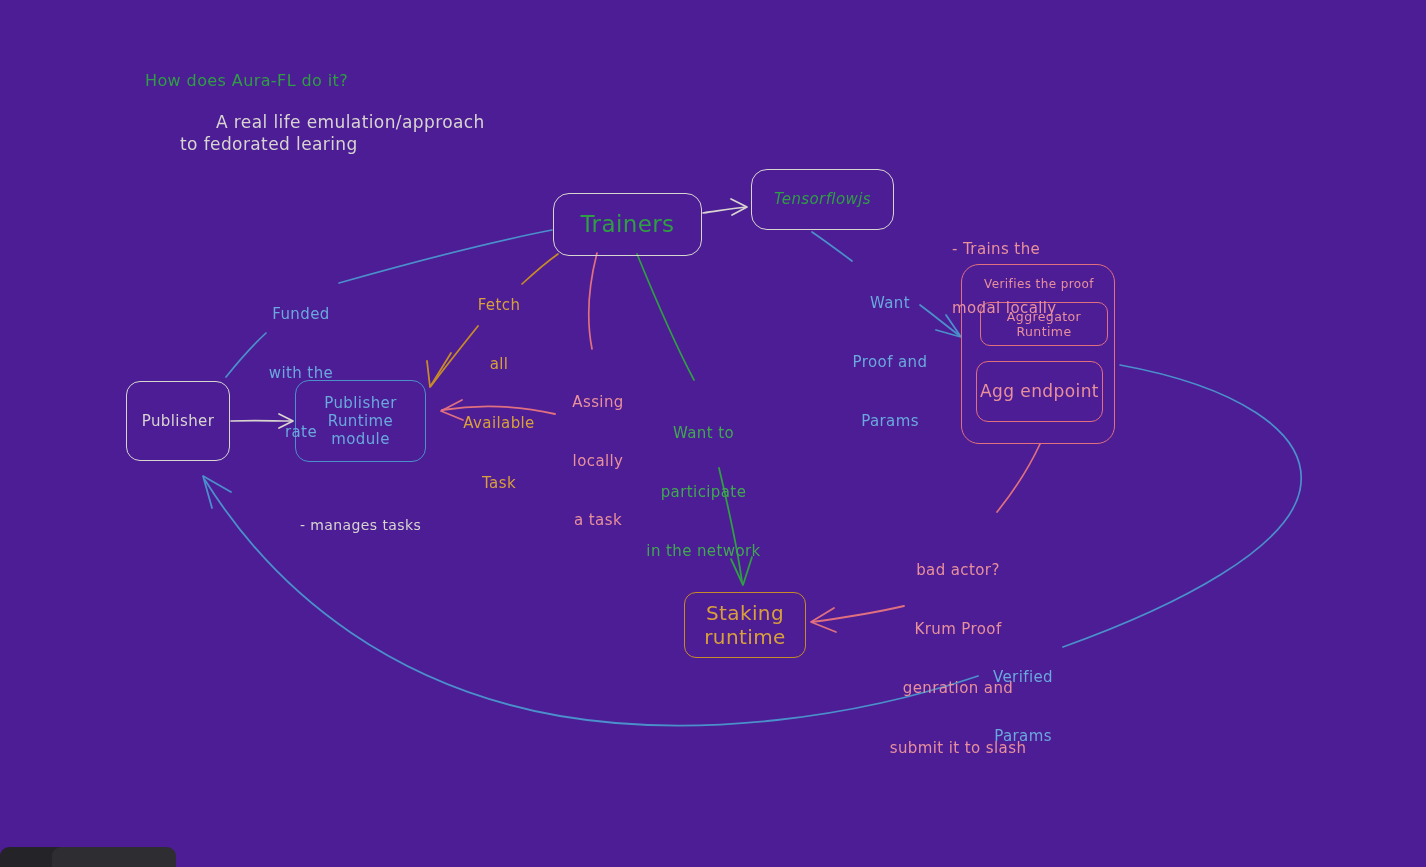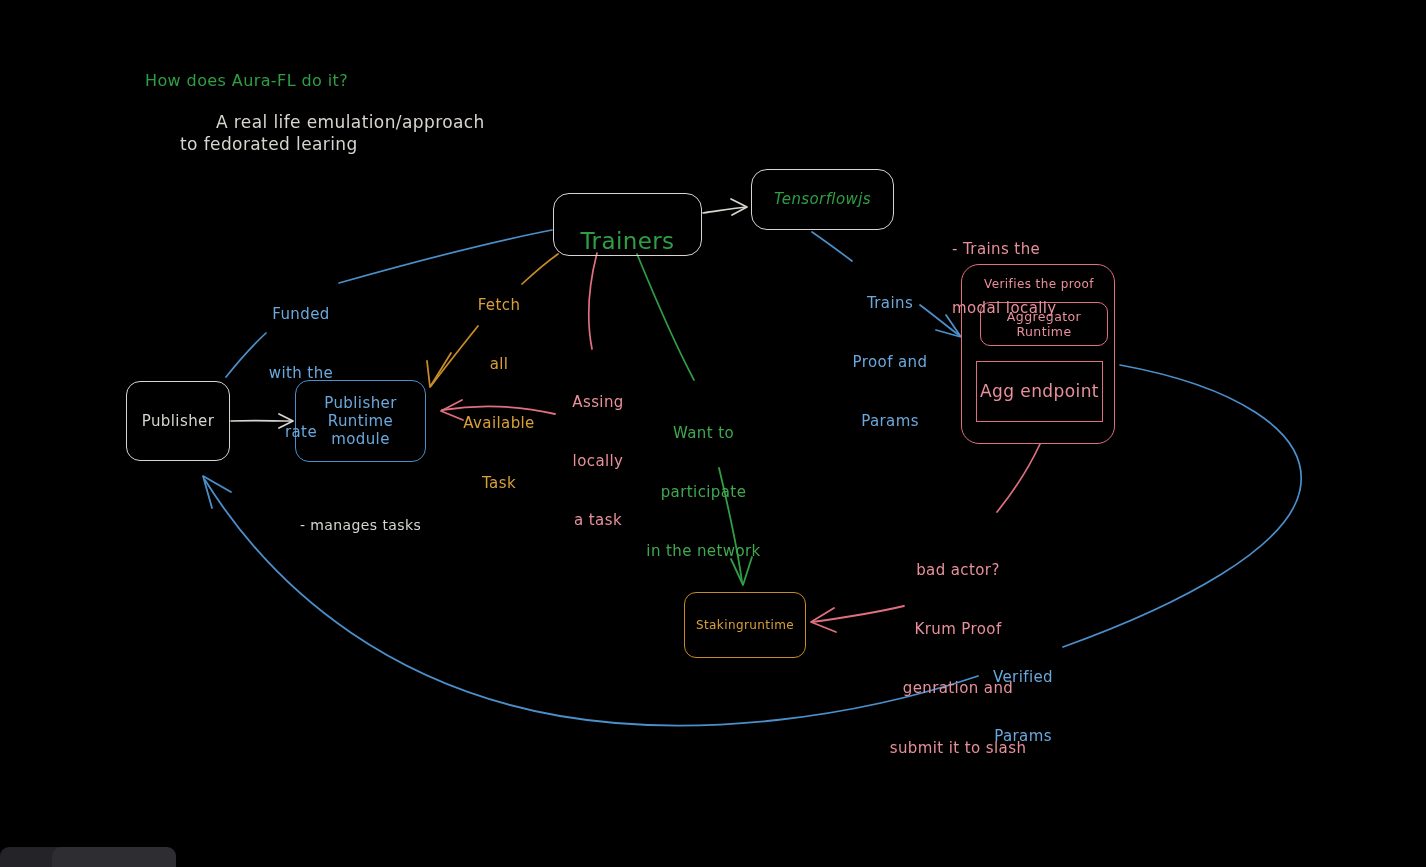--- a/index.html
+++ b/index.html
@@ -11,21 +11,21 @@
   body {
     width: 1426px;
     height: 867px;
     overflow: hidden;
     font-family: "DejaVu Sans", sans-serif;
   }
   #canvas {
     position: relative;
     width: 1426px;
     height: 867px;
-    background: #000000;
+    background: #4c1d95;
   }
   #sketch-layer {
     position: absolute;
     inset: 0;
     width: 1426px;
     height: 867px;
     pointer-events: none;
   }
   .node {
     position: absolute;
@@ -135,41 +135,41 @@
   <div class="node handwriting" style="left:126px; top:381px; width:104px; height:80px; border-color:#d8d5d0; color:#d8d5d0; font-size:15px;">
     <span>Publisher</span>
   </div>
 
   <div class="node handwriting" style="left:295px; top:380px; width:131px; height:82px; border-color:#4b8fcb; color:#6aa8dd; font-size:15px; flex-direction:column; justify-content:center;">
     <span>Publisher</span>
     <span>Runtime</span>
     <span>module</span>
   </div>
 
-  <div class="node handwriting" style="left:553px; top:193px; width:149px; height:63px; border-color:#d8d5d0; color:#2f9e44; font-size:23px; border-radius:16px;align-items:flex-end;">
+  <div class="node handwriting" style="left:553px; top:193px; width:149px; height:63px; border-color:#d8d5d0; color:#2f9e44; font-size:23px; border-radius:16px;">
     <span>Trainers</span>
   </div>
 
   <div class="node handwriting" style="left:751px; top:169px; width:143px; height:61px; border-color:#d8d5d0; color:#2f9e44; font-size:15px; border-radius:16px;font-style:italic;">
     <span>Tensorflowjs</span>
   </div>
 
   <div class="node" style="left:961px; top:264px; width:154px; height:180px; border-color:#e0707f; border-radius:18px; display:block;">
   </div>
   <div class="label handwriting" style="left:984px; top:277px; font-size:12px; color:#e8909b;">Verifies the proof</div>
 
   <div class="node handwriting" style="left:980px; top:302px; width:128px; height:44px; border-color:#e0707f; color:#e8909b; font-size:12.5px; border-radius:10px;">
     <span>Aggregator Runtime</span>
   </div>
 
-  <div class="node handwriting" style="left:976px; top:361px; width:127px; height:61px; border-color:#e0707f; color:#e8909b; font-size:17px; border-radius:0;">
+  <div class="node handwriting" style="left:976px; top:361px; width:127px; height:61px; border-color:#e0707f; color:#e8909b; font-size:17px; border-radius:12px;">
     <span>Agg endpoint</span>
   </div>
 
-  <div class="node handwriting" style="left:684px; top:592px; width:122px; height:66px; border-color:#c78a28; color:#d9a03a; font-size:12px; border-radius:12px; flex-direction:row;">
+  <div class="node handwriting" style="left:684px; top:592px; width:122px; height:66px; border-color:#c78a28; color:#d9a03a; font-size:20px; border-radius:12px; flex-direction:column;">
     <span>Staking</span>
     <span>runtime</span>
   </div>
 
   <div class="label handwriting" style="left:265px; top:265px; font-size:15px; color:#6aa8dd; text-align:center; width:72px;">
     <div>Funded</div>
     <div>with the</div>
     <div>rate</div>
   </div>
 
@@ -186,21 +186,21 @@
     <div>a task</div>
   </div>
 
   <div class="label handwriting" style="left:641px; top:384px; font-size:15px; color:#3fa94f; text-align:center; width:125px;">
     <div>Want to</div>
     <div>participate</div>
     <div>in the network</div>
   </div>
 
   <div class="label handwriting" style="left:845px; top:254px; font-size:15px; color:#6aa8dd; text-align:center; width:90px;">
-    <div>Trains</div>
+    <div>Want</div>
     <div>Proof and</div>
     <div>Params</div>
   </div>
 
   <div class="label handwriting" style="left:300px; top:479px; font-size:14px; color:#d8d5d0;">
     <div>- manages tasks</div>
   </div>
 
   <div class="label handwriting" style="left:952px; top:200px; font-size:15px; color:#e8909b; text-align:left; width:130px;">
     <div>- Trains the</div>

